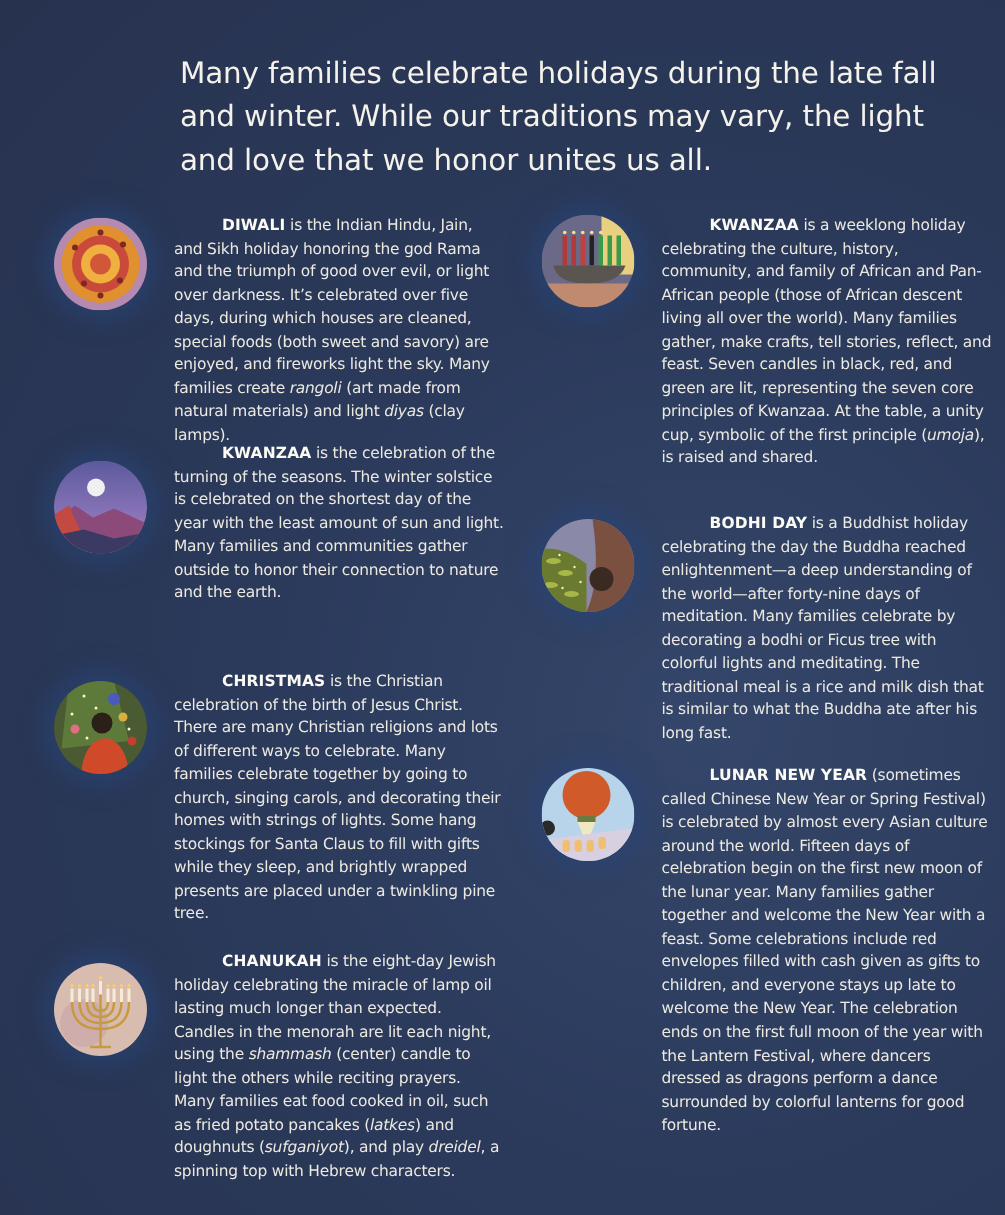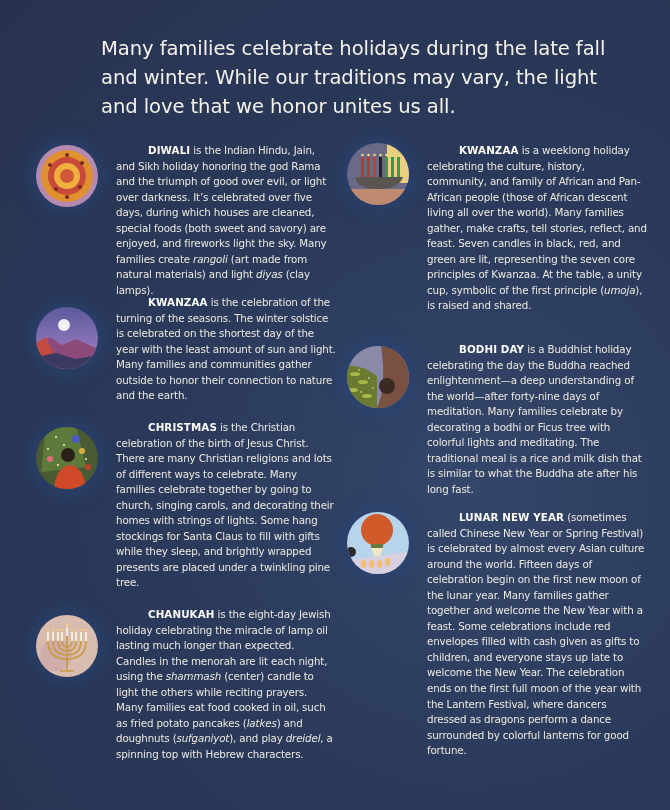--- a/index.html
+++ b/index.html
@@ -4,27 +4,27 @@
 <style>
   html, body { margin: 0; padding: 0; }
   body {
     width: 670px; height: 810px; overflow: hidden;
     background: radial-gradient(ellipse at 70% 60%, #34466a 0%, #2b3a5b 45%, #27324f 100%);
     font-family: "DejaVu Sans", sans-serif;
     color: #f1efe8;
     position: relative;
   }
   .intro {
-    position: absolute; left: 101px; top: 34px; width: 520px;
+    position: absolute; left: 120px; top: 34px; width: 520px;
     font-size: 19.6px; line-height: 29px; font-weight: normal;
     color: #f4f2ea; letter-spacing: -0.1px;
   }
   .col { position: absolute; top: 143px; width: 300px; }
   .col.left { left: 36px; }
-  .col.right { left: 347px; }
+  .col.right { left: 361px; }
   .entry { position: relative; padding-left: 80px; }
   .thumb {
     position: absolute; left: 0; top: 2px; width: 62px; height: 62px;
     border-radius: 50%; overflow: hidden;
     box-shadow: 0 0 14px 8px rgba(40,70,120,0.55);
   }
   .thumb svg { width: 62px; height: 62px; display: block; }
   .text {
     font-size: 10.3px; line-height: 15.55px; color: #ece9e0; letter-spacing: -0.15px;
   }
@@ -71,21 +71,21 @@
         <rect width="62" height="62" fill="url(#sky)"></rect>
         <circle cx="28" cy="18" r="6" fill="#eef0f2"></circle>
         <path d="M0 40 L14 30 L26 38 L40 32 L62 42 L62 62 L0 62 Z" fill="#8c4a7a"></path>
         <path d="M0 36 L10 30 L18 48 L0 62 Z" fill="#c24a40"></path>
         <path d="M0 50 L20 46 L40 52 L62 48 L62 62 L0 62 Z" fill="#3b3a62"></path>
       </svg>
     </div>
     <div class="text"><b>KWANZAA</b><span><span> is the celebration of the turning of the seasons. The winter solstice is celebrated on the shortest day of the year with the least amount of sun and light. Many families and communities gather outside to honor their connection to nature and the earth.</span></span></div>
   </div>
 
-  <div class="entry" style="height:187px;">
+  <div class="entry" style="height:187px;margin-top:27px;">
     <div class="thumb" style="top:7px;">
       <svg viewBox="0 0 62 62">
         <rect width="62" height="62" fill="#4a5a32"></rect>
         <path d="M10 0 L40 0 L50 40 L5 45 Z" fill="#5e7a3a"></path>
         <circle cx="40" cy="12" r="4" fill="#4a5ac0"></circle>
         <circle cx="46" cy="24" r="3" fill="#d8b040"></circle>
         <circle cx="14" cy="32" r="3" fill="#e07080"></circle>
         <circle cx="52" cy="40" r="3" fill="#c04030"></circle>
         <g fill="#fff6c0">
             <circle cx="20" cy="10" r="1"></circle>

